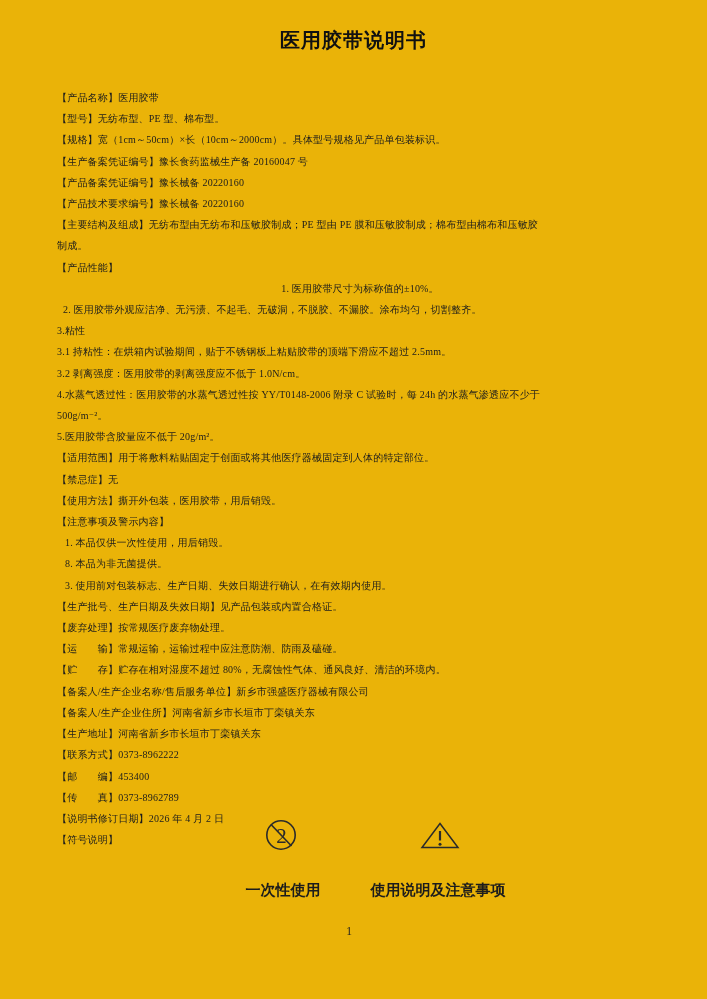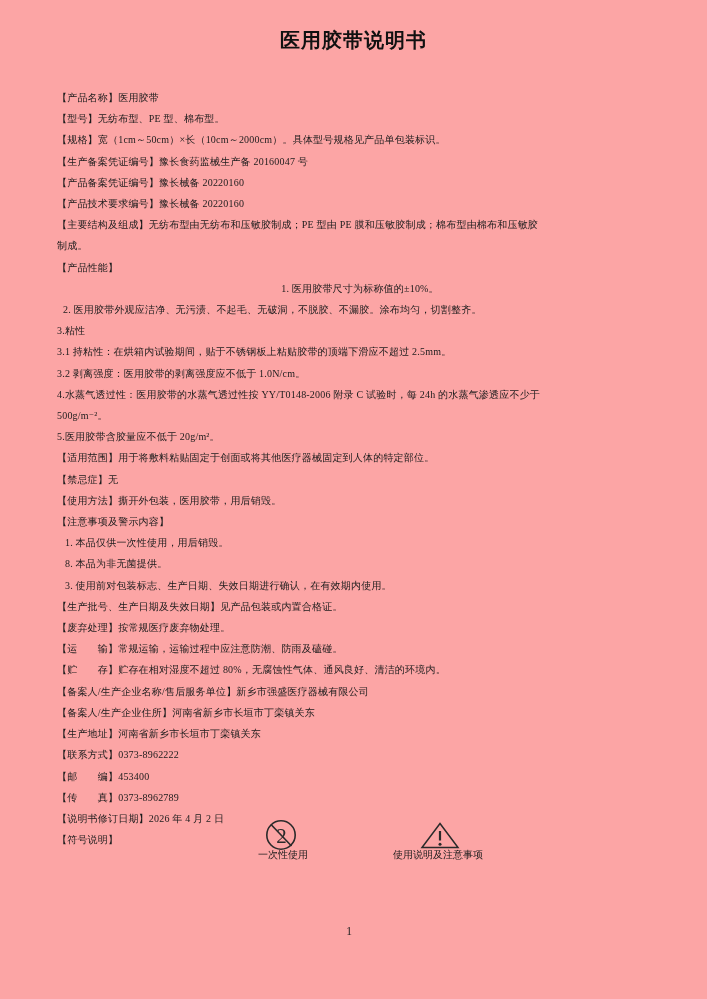--- a/index.html
+++ b/index.html
@@ -1,20 +1,20 @@
 <!DOCTYPE html>
 <html lang="zh"><head>
 <meta charset="utf-8">
 <style>
   html, body { margin: 0; padding: 0; background: #ffffff; }
   .page {
     position: relative;
     width: 707px;
     height: 999px;
-    background: #fca5a5;
+    background: #eab308;
     color: #1c1c1c;
     font-family: "Liberation Serif", "DejaVu Serif", serif;
     overflow: hidden;
   }
   .doc-title {
     margin: 0;
     padding-top: 27px;
     text-align: center;
     font-size: 20px;
     line-height: 27px;
@@ -31,26 +31,27 @@
     letter-spacing: 0.2px;
     white-space: nowrap;
   }
   .symbols { position: absolute; left: 0; top: 0; width: 707px; height: 0; }
   .sym-icon { position: absolute; }
   .sym-icon svg { display: block; }
   #sym-single-use { left: 264px; top: 819px; }
   #sym-caution { left: 420px; top: 822px; }
   .sym-label {
     position: absolute;
-    top: 847px;
+    top: 882px;
     transform: translateX(-50%);
-    font-size: 10px;
+    font-size: 15px;
     line-height: 16px;
     white-space: nowrap;
     color: #1c1c1c;
+    font-weight: bold;
   }
   #label-single-use { left: 283px; }
   #label-caution { left: 438px; }
   .page-num {
     position: absolute;
     left: 349px;
     top: 925px;
     transform: translateX(-50%);
     font-size: 11.5px;
     color: #222;

